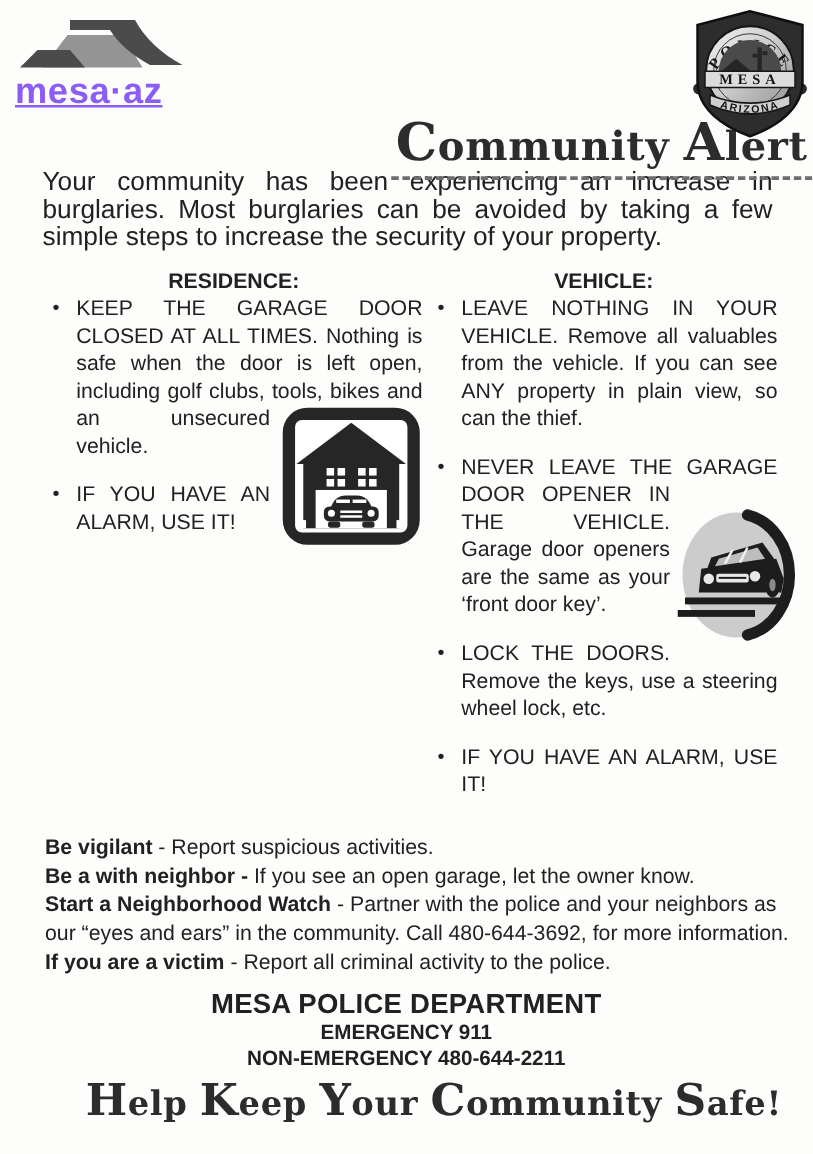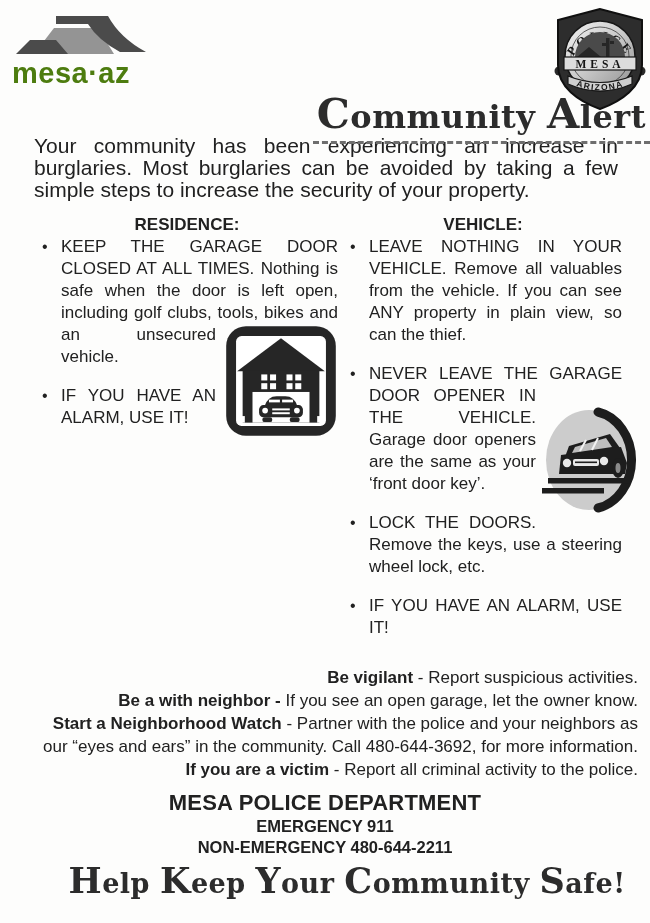--- a/index.html
+++ b/index.html
@@ -11,22 +11,22 @@
     overflow: hidden;
     font-family: "Liberation Sans", sans-serif;
     color: #212121;
   }
 
   
   .header { position: relative; height: 126px; }
   .logo { position: absolute; left: 12px; top: 10px; width: 152px; }
   .logo svg { display: block; }
   .logo-text {
-    font-size: 29px; font-weight: 700; color: #4d7c0f;
-    letter-spacing: 0.5px; margin-top: 1px; line-height: 1;
+    font-size: 29px; font-weight: 700; color: #8b5cf6;
+    letter-spacing: 0.5px; margin-top: 1px; line-height: 1; text-decoration: underline;
   }
   .badge { position: absolute; left: 552px; top: 6px; width: 96px; height: 106px; }
   .badge svg { display:block; width:100%; height:100%; }
 
   .title-wrap { text-align: right; padding-top: 92px; }
   .fancy {
     font-family: "DejaVu Serif", serif;
     font-weight: 700;
     color: #2c2c2c;
     letter-spacing: 0.5px;
@@ -72,21 +72,21 @@
   
   .push { float: right; width: 1px; margin-right: -1px; }
   .push-res { height: 110px; }
   .push-veh { height: 192px; }
   .art { float: right; clear: right; }
   .art svg { display:block; width:100%; height:100%; }
   .art-house { width: 114px; height: 114px; margin: 0 0 6px 8px; }
   .art-car { width: 100px; height: 112px; margin: 0 -20px 4px 6px; }
 
   
-  .tips { margin: 10px 12px 0 36px; text-align: right; }
+  .tips { margin: 10px 12px 0 36px; }
   .tip { margin: 0; font-size: 17px; line-height: 23px; }
   .tip b { font-weight: 700; }
 
   
   .footer { margin-top: 9px; text-align: center; }
   .dept { font-size: 22px; font-weight: 700; line-height: 26px; letter-spacing: 0.2px; }
   .contact { font-size: 16.5px; font-weight: 700; line-height: 21px; }
   .tagline { font-size: 27px; line-height: 1.15; margin-top: 3px; padding-left: 44px; }
 </style>
 </head>

